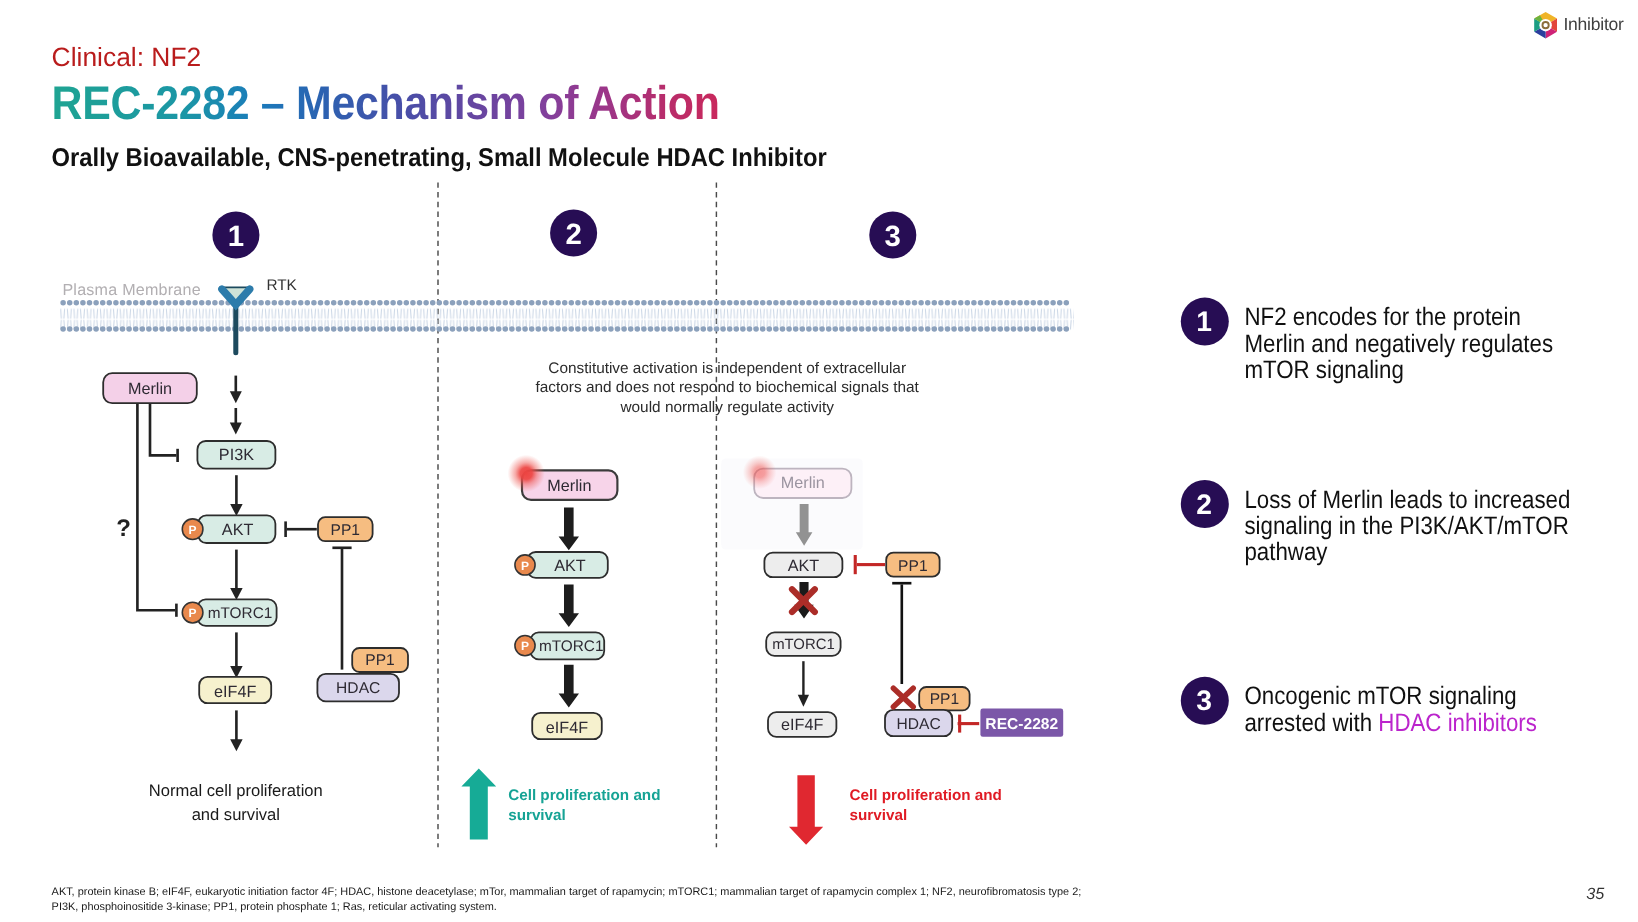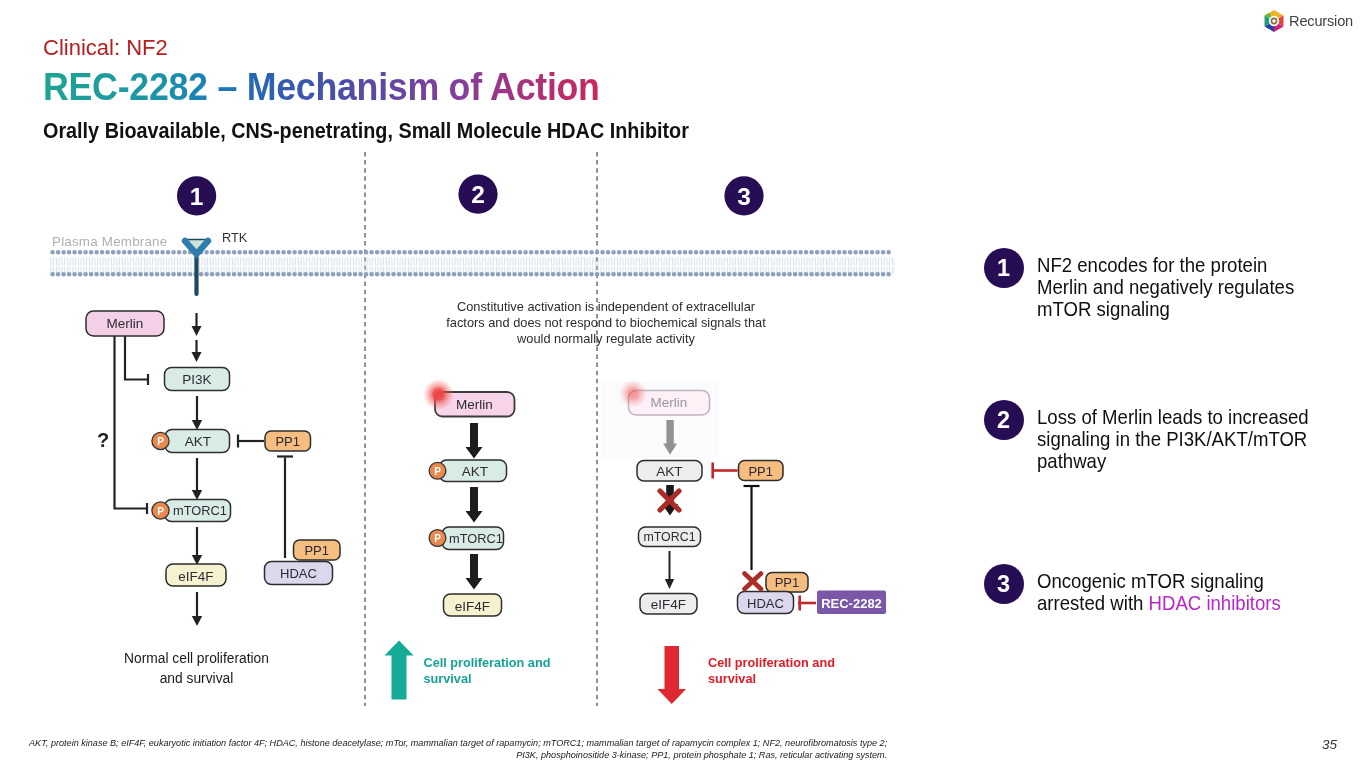--- a/index.html
+++ b/index.html
@@ -7,21 +7,21 @@
   body { font-family:"Liberation Sans", sans-serif; background:#ffffff; position:relative; }
   .abs { position:absolute; }
   #clinical { left:43px; top:35px; font-size:22px; color:#b91c1c; }
   #title { left:43px; top:64px; font-size:39.5px; font-weight:bold; letter-spacing:-0.3px; transform:scaleX(0.905); transform-origin:left top; white-space:nowrap;
     background:linear-gradient(90deg,#1fa492 0%,#1b96a6 20%,#1b7bbb 31%,#2b63b1 40%,#474fa8 52%,#6546a1 63%,#82409c 74%,#9c3588 83%,#b82d6b 92%,#c9285c 100%);
     -webkit-background-clip:text; background-clip:text; color:transparent; }
   #subtitle { left:43px; top:119px; font-size:21.5px; font-weight:bold; color:#111; transform:scaleX(0.921); transform-origin:left top; white-space:nowrap; }
   .rp-text { left:1037px; font-size:21px; line-height:22.2px; color:#101010; transform:scaleX(0.885); transform-origin:left top; }
   .rp-circ { width:40px; height:40px; border-radius:50%; background:#270d54; color:#fff;
     font-size:23.5px; font-weight:bold; text-align:center; line-height:40px; left:983.5px; }
-  #foot { left:29px; top:736.5px; font-size:9.1px; line-height:12.8px; font-style:italic; color:#1a1a1a;text-align:right; }
+  #foot { left:43px; top:736.5px; font-size:9.1px; line-height:12.8px; color:#1a1a1a; }
   #pagenum { left:1313px; top:737px; font-size:13.5px; color:#333; width:24px; text-align:right;font-style:italic; }
   #logo { right:12px; top:9.5px; height:22px; display:flex; align-items:center; }
   #logotext { font-size:14.6px; color:#3f3f3f; margin-left:4px; letter-spacing:-0.2px; }
   .magenta { color:#bb24cc; }
 </style>
 </head>
 <body>
   <div class="abs" id="clinical">Clinical: NF2</div>
   <div class="abs" id="title">REC-2282&nbsp;–&nbsp;Mechanism of Action</div>
   <div class="abs" id="subtitle">Orally Bioavailable, CNS-penetrating, Small Molecule HDAC Inhibitor</div>
@@ -32,21 +32,21 @@
         <polygon points="0,0 -9.5,-5.5 0,-11 9.5,-5.5" fill="#f0b428"></polygon>
         <polygon points="0,0 9.5,-5.5 9.5,5.5" fill="#e2453a"></polygon>
         <polygon points="0,0 9.5,5.5 0,11" fill="#cf2277"></polygon>
         <polygon points="0,0 0,11 -9.5,5.5" fill="#2b3f9e"></polygon>
         <polygon points="0,0 -9.5,5.5 -9.5,-5.5" fill="#1b9e83"></polygon>
         <polygon points="0,0 -9.5,-5.5 -4.7,-8.2" fill="#6cb33f"></polygon>
         <circle cx="0" cy="0" r="5.2" fill="#fff"></circle>
         <circle cx="0" cy="0" r="2.6" fill="none" stroke="#8a6d3b" stroke-width="1.6"></circle>
       </g>
     </svg>
-    <span id="logotext">Recursion</span>
+    <span id="logotext">Inhibitor</span>
   </div>
 
   <div class="abs rp-circ" style="top:247.5px;">1</div>
   <div class="abs rp-circ" style="top:399.5px;">2</div>
   <div class="abs rp-circ" style="top:563.5px;">3</div>
   <div class="abs rp-text" style="top:254px;">NF2 encodes for the protein<br>Merlin and negatively regulates<br>mTOR signaling</div>
   <div class="abs rp-text" style="top:406px;">Loss of Merlin leads to increased<br>signaling in the PI3K/AKT/mTOR<br>pathway</div>
   <div class="abs rp-text" style="top:570px;">Oncogenic mTOR signaling<br>arrested with <span class="magenta">HDAC inhibitors</span></div>
 
   <div class="abs" id="foot">AKT, protein kinase B; eIF4F, eukaryotic initiation factor 4F; HDAC, histone deacetylase; mTor, mammalian target of rapamycin; mTORC1; mammalian target of rapamycin complex 1; NF2, neurofibromatosis type 2;<br>PI3K, phosphoinositide 3-kinase; PP1, protein phosphate 1; Ras, reticular activating system.</div>

